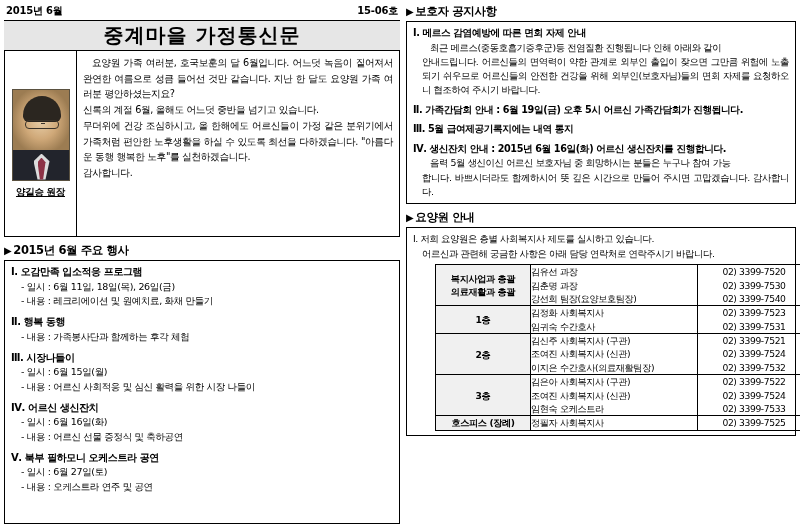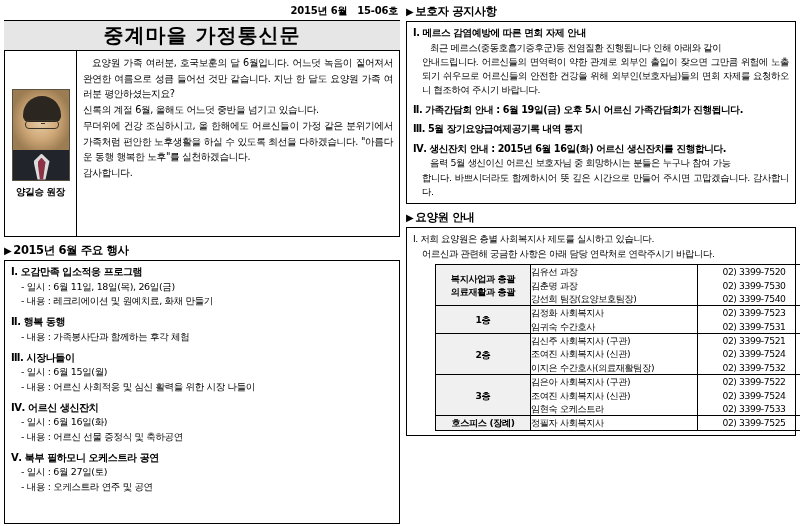--- a/index.html
+++ b/index.html
@@ -34,27 +34,26 @@
     width: 392px;
     box-sizing: border-box;
     padding-left: 2px;
     display: flex;
     flex-direction: column;
   }
 
   
   .masthead-top {
     display: flex;
-    justify-content: flex-end;
+    justify-content: space-between;
     align-items: flex-end;
     font-size: 10px;
     font-weight: bold;
     padding: 2px 2px 2px 2px;
     letter-spacing: -0.2px;
-    gap: 10px;
   }
   .masthead-title-bar {
     border-top: 1.5px solid #000;
     border-bottom: 1.5px solid #000;
     background: #e6e6e6;
     text-align: center;
     font-size: 20px;
     font-weight: bold;
     letter-spacing: 1px;
     padding: 3px 0 4px 0;
@@ -132,20 +131,21 @@
     width: 8px; height: 22px;
     background: #8d3246;
     clip-path: polygon(50% 0, 100% 22%, 70% 100%, 30% 100%, 0 22%);
   }
   .photo-caption {
     font-size: 9.5px;
     font-weight: bold;
     margin-top: 5px;
     letter-spacing: -0.3px;
     white-space: nowrap;
+    text-decoration: underline;
   }
   .greet-text-cell {
     flex: 1;
     padding: 4px 6px 4px 6px;
     box-sizing: border-box;
     font-size: 9.7px;
     line-height: 1.62;
     letter-spacing: -0.35px;
     text-align: justify;
   }
@@ -389,21 +389,21 @@
       <div class="notice">
         <div class="notice-title">
           <span>Ⅱ.</span>
           <span>가족간담회 안내 : 6월 19일(금) 오후 5시 어르신 가족간담회가 진행됩니다.</span>
         </div>
       </div>
 
       <div class="notice">
         <div class="notice-title">
           <span>Ⅲ.</span>
-          <span>5월 장기요양급여제공기록 내역 통지</span>
+          <span>5월 급여제공기록지에는 내역 통지</span>
         </div>
       </div>
 
       <div class="notice">
         <div class="notice-title">
           <span>Ⅳ.</span>
           <span>생신잔치 안내 : 2015년 6월 16일(화) 어르신 생신잔치를 진행합니다.</span>
         </div>
         <div class="notice-body">
           <span class="ind">음력 5월 생신이신 어르신 보호자님 중 희망하시는 분들은 누구나 참여 가능</span>

